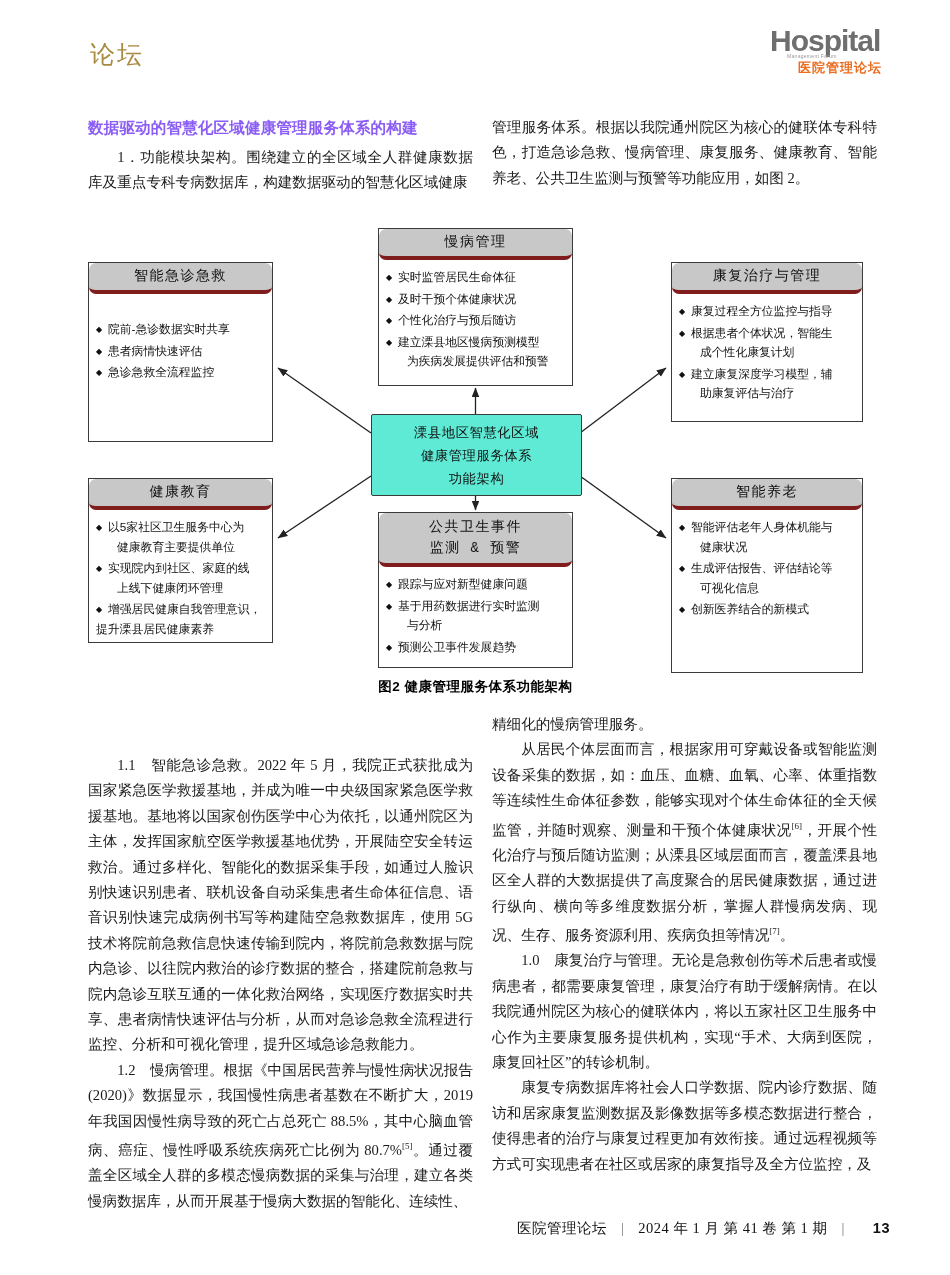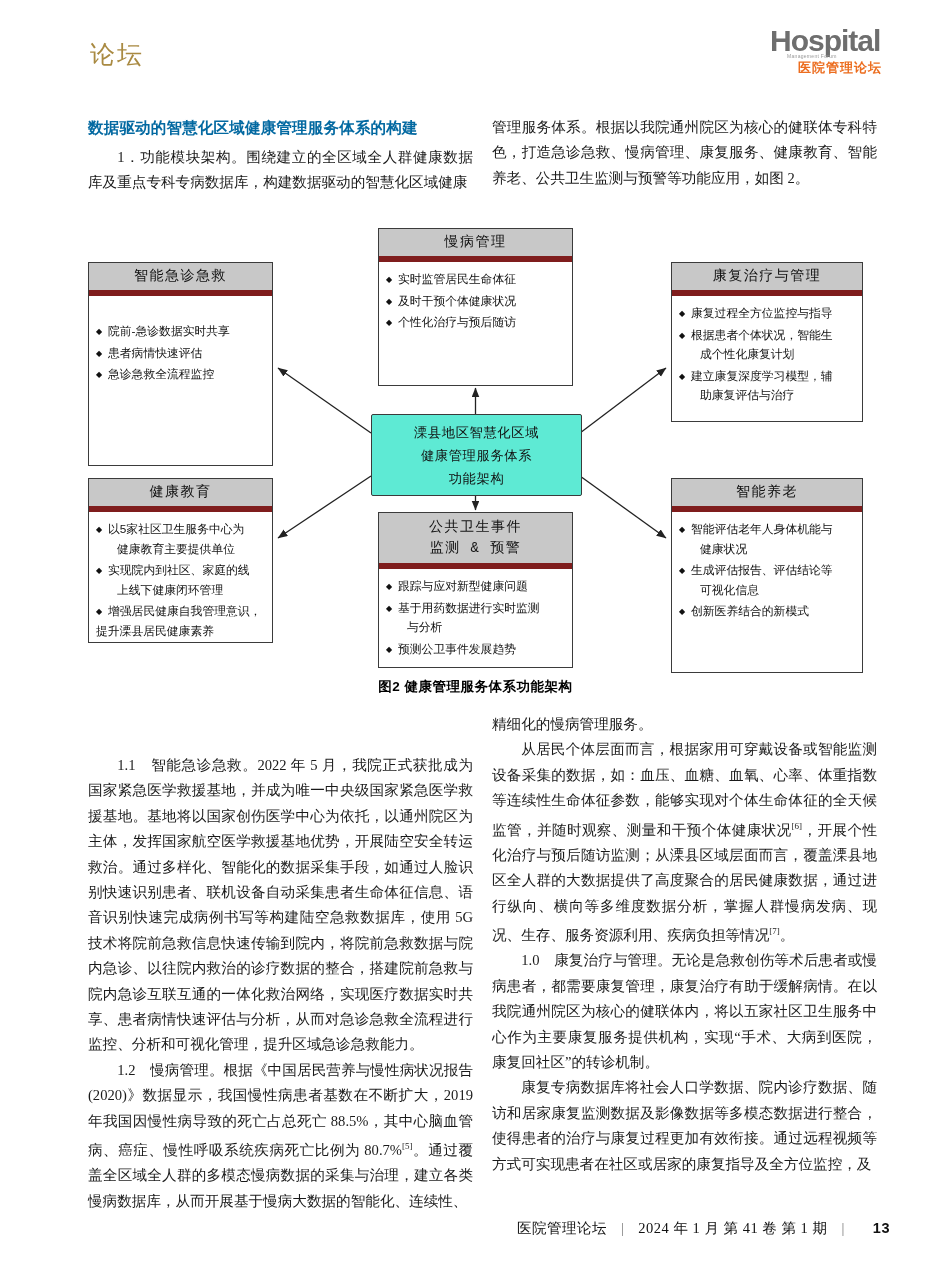--- a/index.html
+++ b/index.html
@@ -79,21 +79,21 @@
   #col-left-bot  { left: 88px;  top: 753px; }
   #col-right-bot { left: 492px; top: 712px; }
 
   h1#article-title {
     margin: 0 0 4px 0;
     font-family: "Liberation Sans", "DejaVu Sans", sans-serif;
     font-size: 15.5px;
     font-weight: bold;
     line-height: 26px;
     letter-spacing: 0.2px;
-    color: #0369a1;
+    color: #8b5cf6;
   }
   p.para {
     margin: 0;
     text-indent: 2em;
   }
   p.para.noindent { text-indent: 0; }
   sup { font-size: 9px; vertical-align: super; }
 
   
   #figure {
@@ -111,26 +111,27 @@
   .node {
     position: absolute;
     box-sizing: border-box;
     border: 1px solid #3b3b3b;
     background: #ffffff;
     font-family: "Liberation Sans", "DejaVu Sans", sans-serif;
   }
   .node-head {
     box-sizing: border-box;
     background: #c8c8c8;
-    border-bottom: 6px solid #7f1d1d;
+    border-bottom: 4px solid #7f1d1d;
     text-align: center;
     font-size: 14px;
     letter-spacing: 1.5px;
     padding: 4px 0 5px 0;
     color: #111;
+    border-radius: 7px;
   }
   .node-head.two-line { padding: 4px 0 4px 0; line-height: 21px; font-family: Liberation Mono, monospace; }
   .node-body {
     padding: 8px 7px 6px 7px;
     font-size: 11.8px;
     line-height: 19.5px;
     color: #111;
   }
   .node-body.vcenter { padding-top: 26px; }
   .bullet-item {
@@ -163,21 +164,21 @@
     line-height: 23px;
     letter-spacing: 0.6px;
     text-align: center;
     color: #111;
     display: flex;
     flex-direction: column;
     justify-content: center;
     align-items: center;
   }
 
-  #node-emergency  { left: 0px;   top: 34px;  width: 185px; height: 204px; }
+  #node-emergency  { left: 0px;   top: 34px;  width: 185px; height: 180px; }
   #node-chronic    { left: 290px; top: 0px;   width: 195px; height: 158px; }
   #node-rehab      { left: 583px; top: 34px;  width: 192px; height: 160px; }
   #node-education  { left: 0px;   top: 250px; width: 185px; height: 165px; }
   #node-publich    { left: 290px; top: 284px; width: 195px; height: 156px; }
   #node-eldercare  { left: 583px; top: 250px; width: 192px; height: 195px; }
 
   #figure-caption {
     position: absolute;
     left: 0; top: 450px;
     width: 775px;
@@ -282,20 +283,24 @@
     <div class="node-body">
       <div class="bullet-item">
         <span>实时监管居民生命体征</span>
       </div>
       <div class="bullet-item">
         <span>及时干预个体健康状况</span>
       </div>
       <div class="bullet-item">
         <span>个性化治疗与预后随访</span>
       </div>
+      <div class="bullet-item">
+        <span>建立溧县地区慢病预测模型</span>
+        <span class="cont">为疾病发展提供评估和预警</span>
+      </div>
     </div>
   </div>
 
   <div class="node" id="node-rehab">
     <div class="node-head">康复治疗与管理</div>
     <div class="node-body">
       <div class="bullet-item">
         <span>康复过程全方位监控与指导</span>
       </div>
       <div class="bullet-item">

